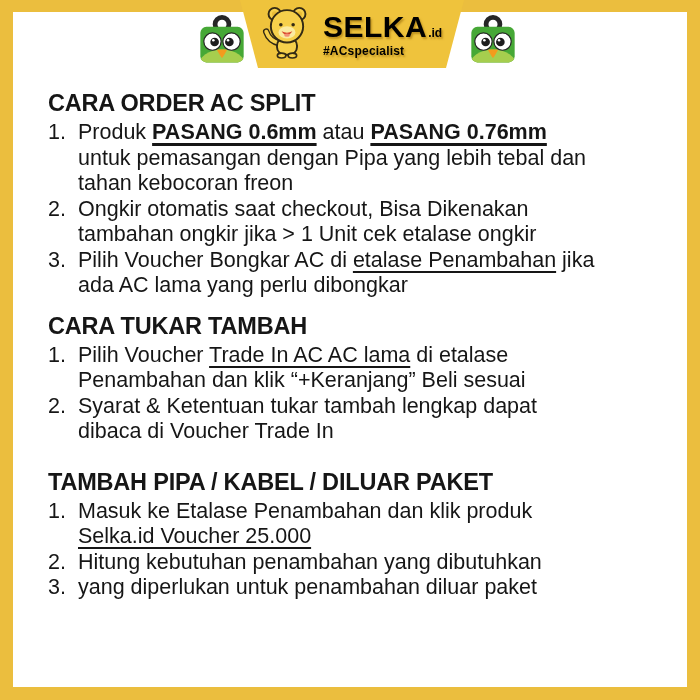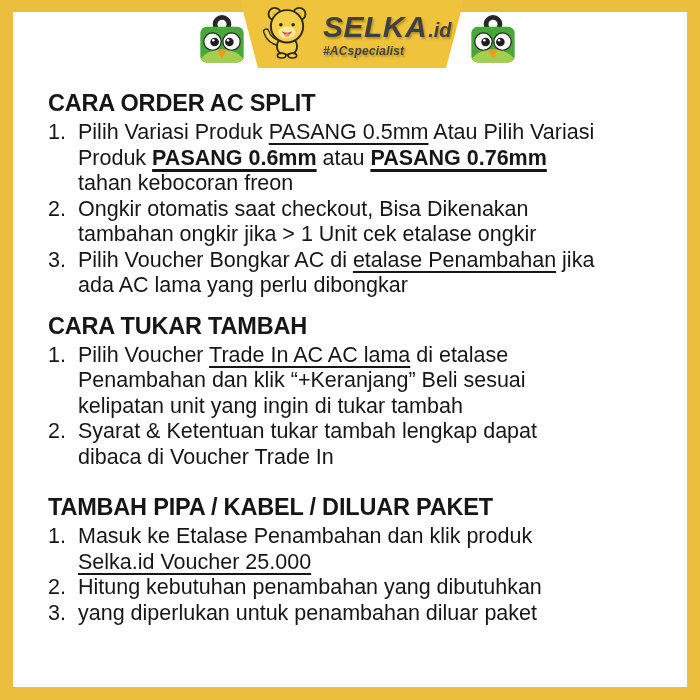--- a/index.html
+++ b/index.html
@@ -11,25 +11,25 @@
   }
   .inner{position:absolute;left:13px;top:12px;right:13px;bottom:13px;background:#fff;}
   
   .badge{
     position:absolute;left:240px;top:0;width:224px;height:68px;z-index:2;
     background:var(--badge,#EFC33C);
     clip-path:polygon(0 0,100% 0,calc(100% - 18px) 100%,18px 100%);
     display:flex;align-items:center;
   }
   .badge .lion{margin-left:16px;flex:0 0 auto;}
-  .logo{margin-left:5px;color:#404040;font-style:italic;line-height:1;
+  .logo{margin-left:5px;color:#000000;line-height:1;
         text-shadow:1.5px 2px 2px rgba(150,105,10,.55);}
   .logo-row{display:flex;align-items:baseline;}
   .brand-main{font-size:30px;font-weight:bold;letter-spacing:.5px;}
-  .brand-suffix{font-size:20px;font-weight:bold;margin-left:1px;}
+  .brand-suffix{font-size:12px;font-weight:bold;margin-left:1px;}
   .tagline{font-size:12px;font-weight:bold;margin-top:3px;letter-spacing:.2px;}
   .mascot{position:absolute;top:13px;z-index:2;}
   .mascot.left{left:196px;}
   .mascot.right{left:467px;}
   
   #content{position:absolute;left:48px;top:90px;width:614px;z-index:1;}
   section h2{
     margin:0 0 3px 0;font-size:23.5px;line-height:27px;font-weight:bold;
     letter-spacing:-0.2px;white-space:nowrap;
   }
@@ -106,22 +106,22 @@
   <svg class="mascot right" width="52" height="52" viewBox="0 0 60 60">
     <use href="#tokobag"></use>
   </svg>
 
   <div id="content">
       <section>
         <h2>CARA ORDER AC SPLIT</h2>
         <div class="item">
           <span class="num">1.</span>
           <div class="lines">
-            <div class="line"><span>Pilih Variasi Produk </span><span class="u">PASANG 0.5mm</span><span> Atau Pilih Variasi</span></div>
             <div class="line"><span>Produk </span><span class="b u">PASANG 0.6mm</span><span> atau </span><span class="b u">PASANG 0.76mm</span></div>
+            <div class="line"><span>untuk pemasangan dengan Pipa yang lebih tebal dan</span></div>
             <div class="line"><span>tahan kebocoran freon</span></div>
           </div>
         </div>
         <div class="item">
           <span class="num">2.</span>
           <div class="lines">
             <div class="line"><span>Ongkir otomatis saat checkout, Bisa Dikenakan</span></div>
             <div class="line"><span>tambahan ongkir jika &gt; 1 Unit cek etalase ongkir</span></div>
           </div>
         </div>
@@ -133,21 +133,20 @@
           </div>
         </div>
       </section>
       <section>
         <h2>CARA TUKAR TAMBAH</h2>
         <div class="item">
           <span class="num">1.</span>
           <div class="lines">
             <div class="line"><span>Pilih Voucher </span><span class="u">Trade In AC AC lama</span><span> di etalase</span></div>
             <div class="line"><span>Penambahan dan klik “+Keranjang” Beli sesuai</span></div>
-            <div class="line"><span>kelipatan unit yang ingin di tukar tambah</span></div>
           </div>
         </div>
         <div class="item">
           <span class="num">2.</span>
           <div class="lines">
             <div class="line"><span>Syarat &amp; Ketentuan tukar tambah lengkap dapat</span></div>
             <div class="line"><span>dibaca di Voucher Trade In</span></div>
           </div>
         </div>
       </section>

